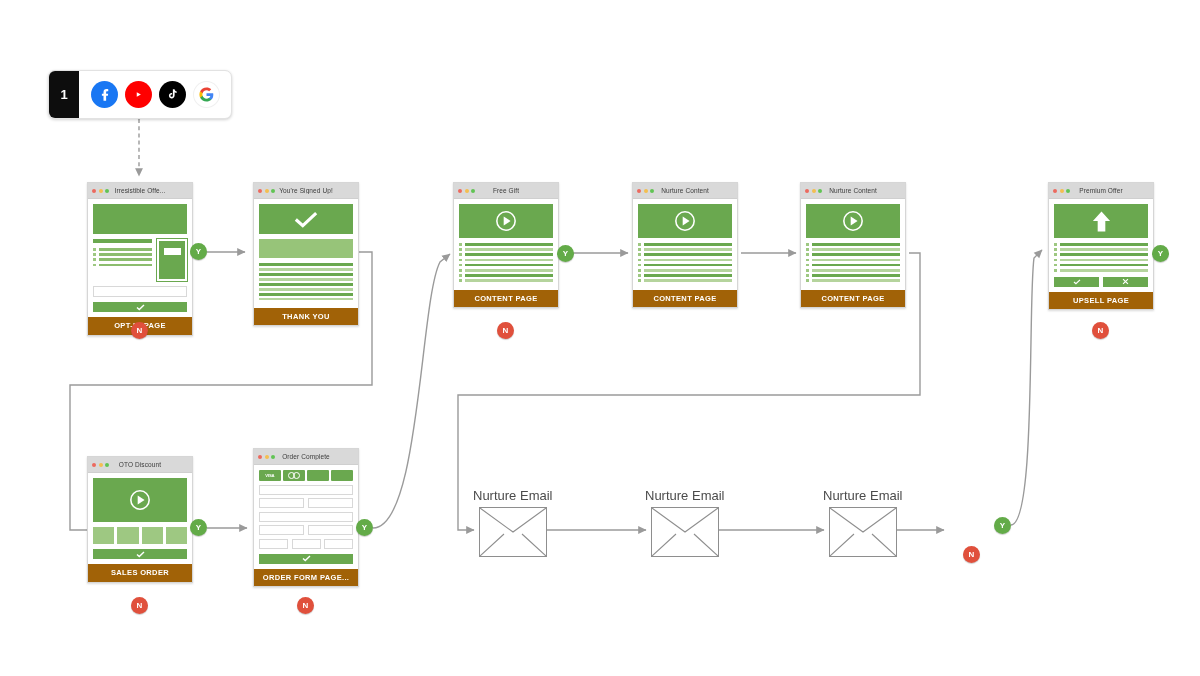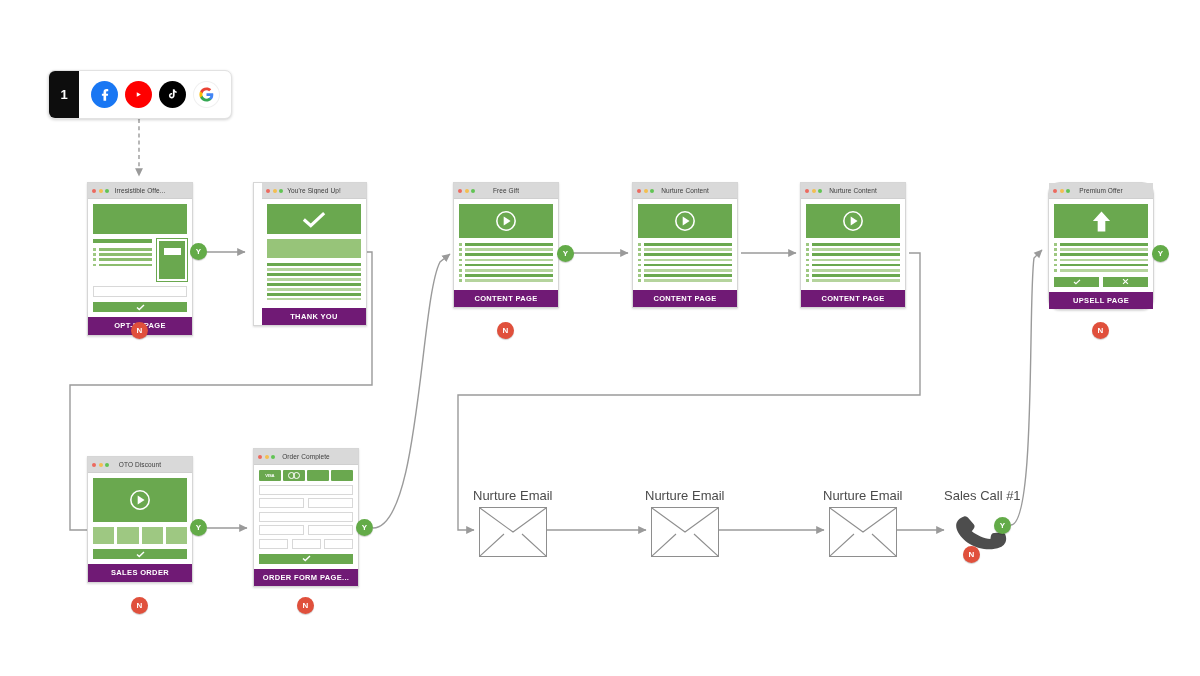--- a/index.html
+++ b/index.html
@@ -89,21 +89,21 @@
     left: 0; right: 0;
     text-align: center;
     font-size: 6.5px;
     color: #3b3b3b;
     letter-spacing: .1px;
     white-space: nowrap;
     overflow: hidden;
   }
   .card-body { padding: 5px; background: #fff; }
   .card-foot {
-    background: #701a75;
+    background: #a16207;
     color: #ffffff;
     font-size: 7.5px;
     font-weight: bold;
     letter-spacing: .35px;
     text-align: center;
     padding: 4px 2px 4.5px;
     white-space: nowrap;
     overflow: hidden;
   }
 
@@ -307,21 +307,21 @@
         <svg class="chk" width="9" height="7" viewBox="0 0 10 8">
             <path fill="none" stroke="#fff" stroke-width="1.6" d="M1,4 L3.6,6.4 L9,1.2"></path>
           </svg>
       </div>
     </div>
     <div class="card-foot">OPT-IN PAGE</div>
   </div>
   <div class="badge badge-y" style="left:190px; top:243px;">Y</div>
   <div class="badge badge-n" style="left:131px; top:322px;">N</div>
 
-  <div class="card" style="left:253px; top:182px;padding-left:8px;">
+  <div class="card" style="left:253px; top:182px;">
     <div class="card-bar">
       <span class="dots">
         <i class="dot r"></i>
           <i class="dot y"></i>
           <i class="dot g"></i>
       </span>
       <span class="card-title">You're Signed Up!</span>
     </div>
     <div class="card-body">
       <div class="hero hero-center">
@@ -501,21 +501,21 @@
           </div>
         <div class="brow">
             <i class="bsq"></i>
             <div class="ln l"></div>
           </div>
       </div>
     </div>
     <div class="card-foot">CONTENT PAGE</div>
   </div>
 
-  <div class="card" style="left:1048px; top:182px;border-radius:12px;">
+  <div class="card" style="left:1048px; top:182px;">
     <div class="card-bar">
       <span class="dots">
         <i class="dot r"></i>
           <i class="dot y"></i>
           <i class="dot g"></i>
       </span>
       <span class="card-title">Premium Offer</span>
     </div>
     <div class="card-body">
       <div class="hero tall hero-center">
@@ -671,26 +671,16 @@
 
   <div class="node" style="left:823px; top:488px;">
     <div class="node-label">Nurture Email</div>
     <div class="envelope">
       <svg width="100%" height="100%" viewBox="0 0 66 48" preserveAspectRatio="none">
         <path fill="none" stroke="#8e8e8e" stroke-width="1.1" d="M0,0 L33,24 L66,0 M0,48 L24,26 M66,48 L42,26"></path>
       </svg>
     </div>
   </div>
 
-  <div class="node" style="left:944px; top:488px;">
-    <div class="node-label">Sales Call #1</div>
-    <div class="phone">
-      <svg width="54" height="52" viewBox="0 0 54 52">
-        <g transform="rotate(-22 27 26)">
-          <path fill="#4d4d4d" d="M14.5 4 C9 4 5 8 5 13.5 C5 30 22 46 38.5 46 C44 46 48 42 48 36.5 C48 34.5 46.8 33.4 45 32.8 L38.2 30.4 C36.4 29.8 35 30.6 34.1 32.1 L32.5 34.8 C27 31.8 21.2 26 18.2 20.5 L20.9 18.9 C22.4 18 23.2 16.6 22.6 14.8 L20.2 8 C19.6 6.2 18.5 4 16.5 4 z"></path>
-        </g>
-      </svg>
-    </div>
-  </div>
   <div class="badge badge-y" style="left:994px; top:517px;">Y</div>
   <div class="badge badge-n" style="left:963px; top:546px;">N</div>
 
 </div>
 
 </body></html>

